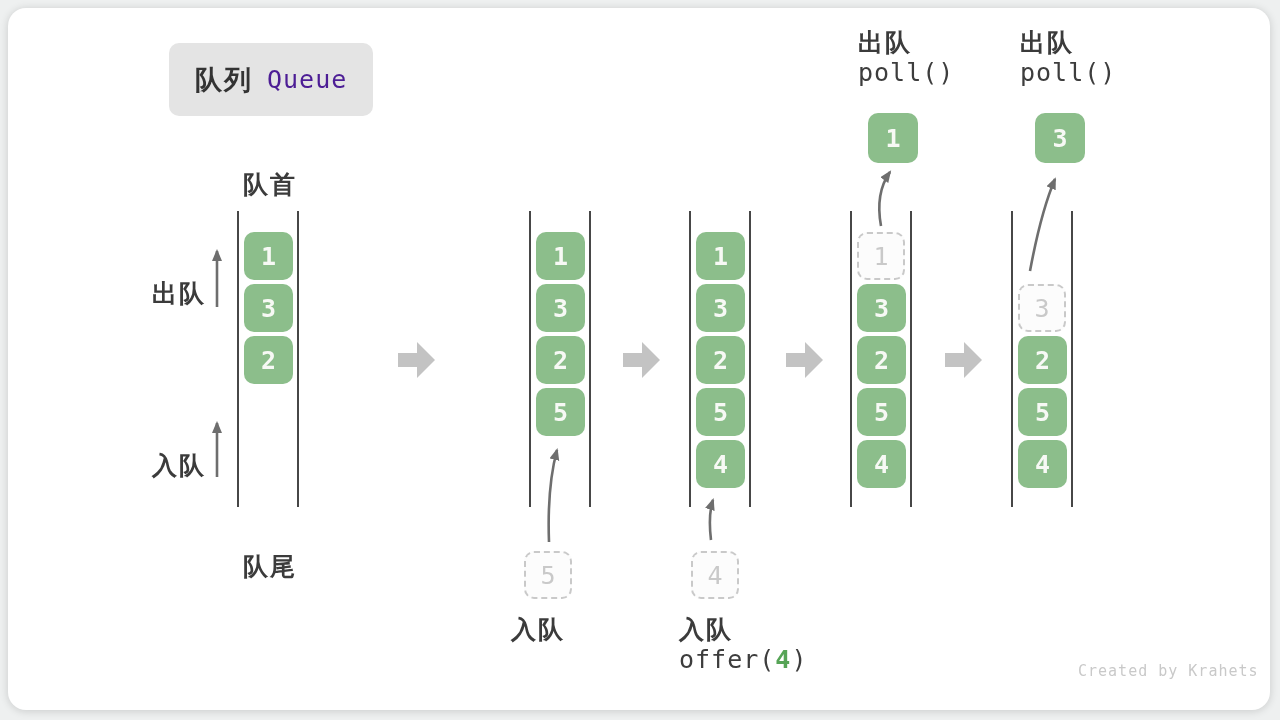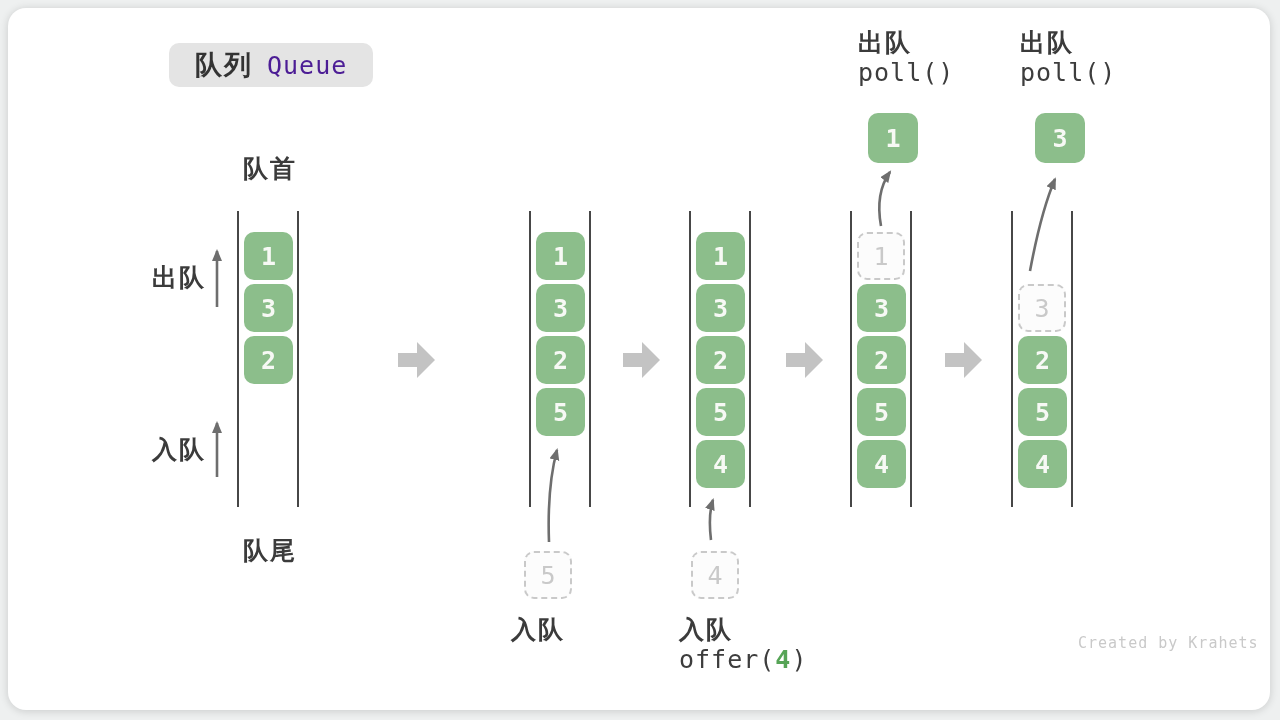--- a/index.html
+++ b/index.html
@@ -7,29 +7,29 @@
     width:1280px;height:720px;position:relative;overflow:hidden;
     background:#eef0f0;
     font-family:"Liberation Sans",sans-serif;
   }
   .card{
     position:absolute;left:8px;top:8px;width:1262px;height:702px;
     background:#ffffff;border-radius:18px;
     box-shadow:0 1px 8px rgba(0,0,0,.16);
   }
   .badge{
-    position:absolute;left:169px;top:43px;height:44px;
+    position:absolute;left:169px;top:43px;height:73px;
     background:#e4e4e4;border-radius:10px;
     display:flex;align-items:center;padding:0 26px;gap:14px;
   }
   .badge-zh{font-size:27px;font-weight:700;color:#333;letter-spacing:2px;}
   .badge-en{font-family:"DejaVu Sans Mono",monospace;font-size:25px;color:#4c1d95;letter-spacing:1px;}
   .cjk{
     position:absolute;font-size:25px;font-weight:700;color:#3b3b3b;
-    letter-spacing:2px;white-space:nowrap;line-height:1.15;
+    letter-spacing:2px;white-space:nowrap;line-height:1.15;margin-top:16px;
   }
   .walls{
     position:absolute;top:211px;height:296px;width:58px;
     border-left:2px solid #474747;border-right:2px solid #474747;
   }
   .box{
     position:absolute;width:49px;height:48px;background:#8cbe8b;border-radius:10px;
     display:flex;align-items:center;justify-content:center;
     font-family:"DejaVu Sans Mono",monospace;font-size:25px;font-weight:700;color:#f7f9f5;
   }
@@ -41,21 +41,21 @@
   }
   .op{position:absolute;}
   .op .zh{font-size:25px;font-weight:700;color:#3b3b3b;letter-spacing:2px;line-height:1.2;}
   .op .code{
     font-family:"DejaVu Sans Mono",monospace;font-size:25px;color:#3d3d3d;
     letter-spacing:1px;margin-top:1px;line-height:1.2;white-space:nowrap;
   }
   .op .arg{color:#56a456;font-weight:700;}
   .overlay{position:absolute;left:0;top:0;pointer-events:none;}
   .watermark{
-    position:absolute;left:1078px;top:634px;
+    position:absolute;left:1078px;top:662px;
     font-family:"DejaVu Sans Mono",monospace;font-size:15px;color:#c9c9c9;letter-spacing:1px;
   }
 </style>
 </head>
 <body>
 
 <div class="card"></div>
 
 <div class="badge">
   <span class="badge-zh">队列</span>

